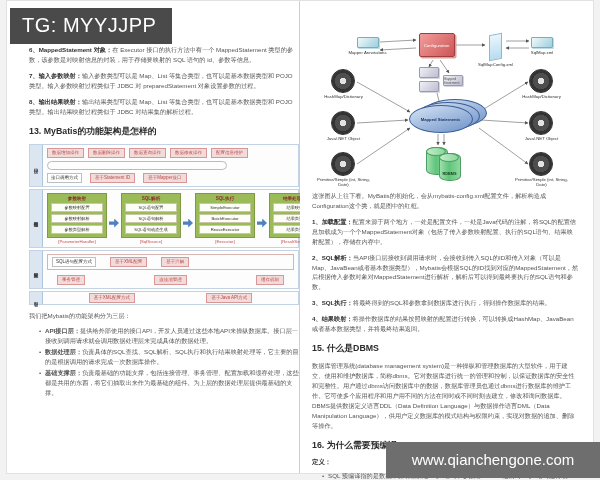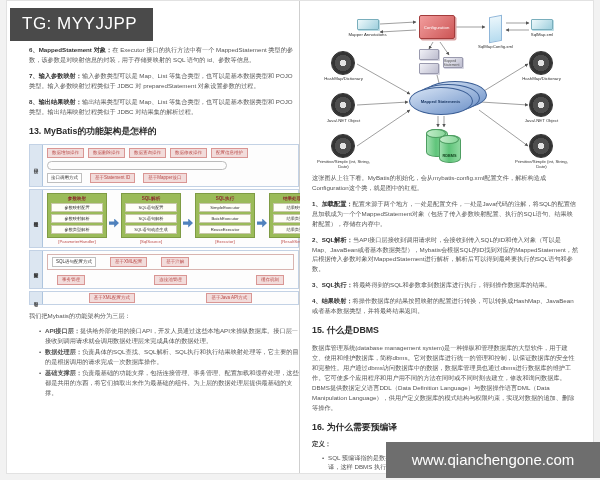--- a/index.html
+++ b/index.html
@@ -6,25 +6,25 @@
   body{
     width:600px;height:480px;position:relative;overflow:hidden;
     background:#f2f2f2;
     font-family:"Liberation Sans","DejaVu Sans",sans-serif;
     color:#444;
   }
   .spread{position:absolute;left:6px;top:0;width:588px;height:474px;display:flex;
     background:#fff;border:1px solid #e2e2e2;box-sizing:border-box;}
   .page{width:50%;height:100%;box-sizing:border-box;background:#fff;position:relative;}
   .page.left{border-right:1px solid #cfcfcf;padding:44px 0 0 22px;}
-  .page.right{padding:10px 14px 0 12px;}
+  .page.right{padding:28px 14px 0 12px;}
 
   
   .tg-badge{position:absolute;left:10px;top:8px;background:#4a4a4a;color:#fff;
-    font-size:17px;letter-spacing:.5px;padding:6px 16px 7px 12px;z-index:5;}
+    font-size:20px;letter-spacing:.5px;padding:6px 16px 7px 12px;z-index:5;}
   .watermark{position:absolute;right:0;bottom:2px;background:#6e6e6e;color:#fff;
     font-size:15px;width:214px;height:36px;line-height:36px;text-align:center;z-index:5;}
 
   
   p.body{font-size:6.2px;line-height:1.6;margin:0 0 6px;color:#555;}
   p.body b{color:#333;}
   h3.sec{font-size:8.8px;color:#2b2b2b;margin:9px 0 6px;font-weight:bold;}
   .lbl-bold{font-size:6.4px;font-weight:bold;color:#333;margin:2px 0 4px;}
   ul.bul{margin:0 0 6px;padding-left:10px;list-style:none;}
   ul.bul li{font-size:6.2px;line-height:1.6;color:#555;position:relative;padding-left:6px;margin-bottom:1px;}

